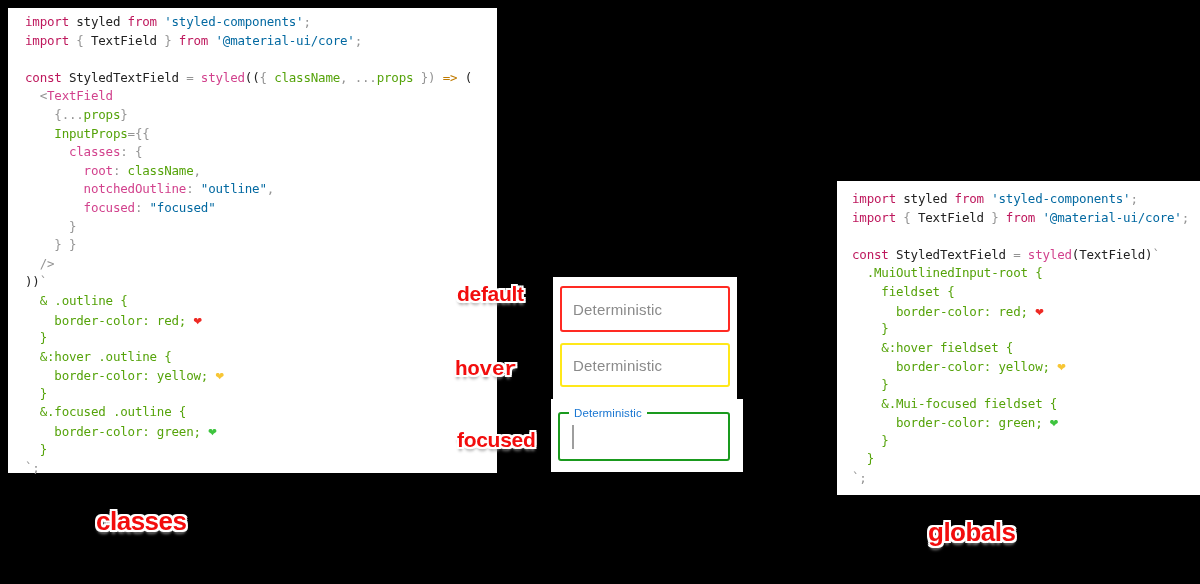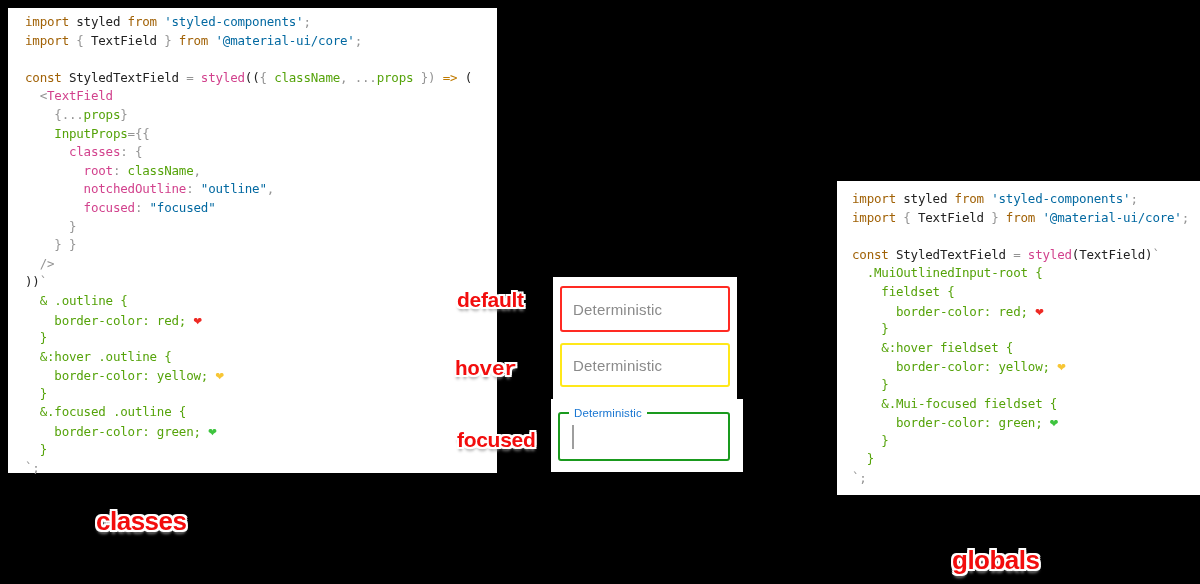--- a/index.html
+++ b/index.html
@@ -10,21 +10,21 @@
   .code-panel{position:absolute;background:#fff;}
   .code-panel.left {left:8px;  top:8px;   width:489px;height:465px;}
   .code-panel.right{left:837px;top:181px; width:363px;height:314px;}
   .code{font-family:"DejaVu Sans Mono",monospace;font-size:12.5px;line-height:18.6px;
         white-space:pre;letter-spacing:-0.2px;}
   .left  .code{padding:5px 0 0 17px;}
   .right .code{padding:9px 0 0 15px;}
   .code-line{height:18.6px;}
 
   
-  .tk-kw  {color:#a16207;}
+  .tk-kw  {color:#be185d;}
   .tk-id  {color:#222222;}
   .tk-str {color:#0369a1;}
   .tk-grn {color:#55a30a;}
   .tk-pink{color:#d2428d;}
   .tk-pun {color:#949494;}
   .tk-orn {color:#c07b00;}
   .tk-em-red   {color:#ee2a24;font-size:14px;}
   .tk-em-yellow{color:#f7c635;font-size:14px;}
   .tk-em-green {color:#3ec43e;font-size:14px;}
 
@@ -42,26 +42,26 @@
       color:#1976d2;font-size:11.5px;font-weight:500;letter-spacing:.1px;line-height:15px;}
   .cursor{position:absolute;left:12px;top:11px;width:2px;height:24px;background:#9e9e9e;}
 
   
   .red-label{position:absolute;color:#f20d0d;font-weight:700;
       font-family:"Liberation Sans",sans-serif;
       text-shadow:-2px -2px 0 #fff,2px -2px 0 #fff,-2px 2px 0 #fff,2px 2px 0 #fff,
                   -2px 0 0 #fff,2px 0 0 #fff,0 -2px 0 #fff,0 2px 0 #fff,
                   0 4px 3px rgba(150,150,150,.9);}
   .state-label{font-size:21px;letter-spacing:-0.3px;}
-  .lbl-default{left:457px;top:288px;text-align:center;}
+  .lbl-default{left:457px;top:282px;text-align:center;}
   .lbl-hover  {left:455px;top:358px;font-family:Liberation Mono, monospace;}
   .lbl-focused{left:457px;top:428px;}
   .caption{font-size:26px;letter-spacing:-0.5px;}
   .cap-classes{left:96px; top:506px;}
-  .cap-globals{left:952px;top:517px;margin-top:28px;}
+  .cap-globals{left:928px;top:517px;}
 </style>
 </head>
 <body>
 
 <div class="canvas">
 
   <section class="code-panel left">
     <div class="code"><div class="code-line"><span class="tk-kw">import </span><span class="tk-id">styled </span><span class="tk-kw">from </span><span class="tk-str">'styled-components'</span><span class="tk-pun">;</span></div><div class="code-line"><span class="tk-kw">import </span><span class="tk-pun">{ </span><span class="tk-id">TextField </span><span class="tk-pun">} </span><span class="tk-kw">from </span><span class="tk-str">'@material-ui/core'</span><span class="tk-pun">;</span></div><div class="code-line">&nbsp;</div><div class="code-line"><span class="tk-kw">const </span><span class="tk-id">StyledTextField </span><span class="tk-pun">= </span><span class="tk-pink">styled</span><span class="tk-id">((</span><span class="tk-pun">{ </span><span class="tk-grn">className</span><span class="tk-pun">, </span><span class="tk-pun">...</span><span class="tk-grn">props </span><span class="tk-pun">}) </span><span class="tk-orn">=&gt; </span><span class="tk-id">(</span></div><div class="code-line"><span class="tk-pun">  &lt;</span><span class="tk-pink">TextField</span></div><div class="code-line"><span class="tk-pun">    {...</span><span class="tk-grn">props</span><span class="tk-pun">}</span></div><div class="code-line"><span class="tk-pun">    </span><span class="tk-grn">InputProps</span><span class="tk-pun">={{</span></div><div class="code-line"><span class="tk-pun">      </span><span class="tk-pink">classes</span><span class="tk-pun">: {</span></div><div class="code-line"><span class="tk-pun">        </span><span class="tk-pink">root</span><span class="tk-pun">: </span><span class="tk-grn">className</span><span class="tk-pun">,</span></div><div class="code-line"><span class="tk-pun">        </span><span class="tk-pink">notchedOutline</span><span class="tk-pun">: </span><span class="tk-str">"outline"</span><span class="tk-pun">,</span></div><div class="code-line"><span class="tk-pun">        </span><span class="tk-pink">focused</span><span class="tk-pun">: </span><span class="tk-str">"focused"</span></div><div class="code-line"><span class="tk-pun">      }</span></div><div class="code-line"><span class="tk-pun">    } }</span></div><div class="code-line"><span class="tk-pun">  /&gt;</span></div><div class="code-line"><span class="tk-id">))</span><span class="tk-pun">`</span></div><div class="code-line"><span class="tk-grn">  &amp; .outline {</span></div><div class="code-line"><span class="tk-grn">    border-color: red; </span><span class="tk-em-red">❤</span></div><div class="code-line"><span class="tk-grn">  }</span></div><div class="code-line"><span class="tk-grn">  &amp;:hover .outline {</span></div><div class="code-line"><span class="tk-grn">    border-color: yellow; </span><span class="tk-em-yellow">❤</span></div><div class="code-line"><span class="tk-grn">  }</span></div><div class="code-line"><span class="tk-grn">  &amp;.focused .outline {</span></div><div class="code-line"><span class="tk-grn">    border-color: green; </span><span class="tk-em-green">❤</span></div><div class="code-line"><span class="tk-grn">  }</span></div><div class="code-line"><span class="tk-pun">`;</span></div></div>
   </section>
 

